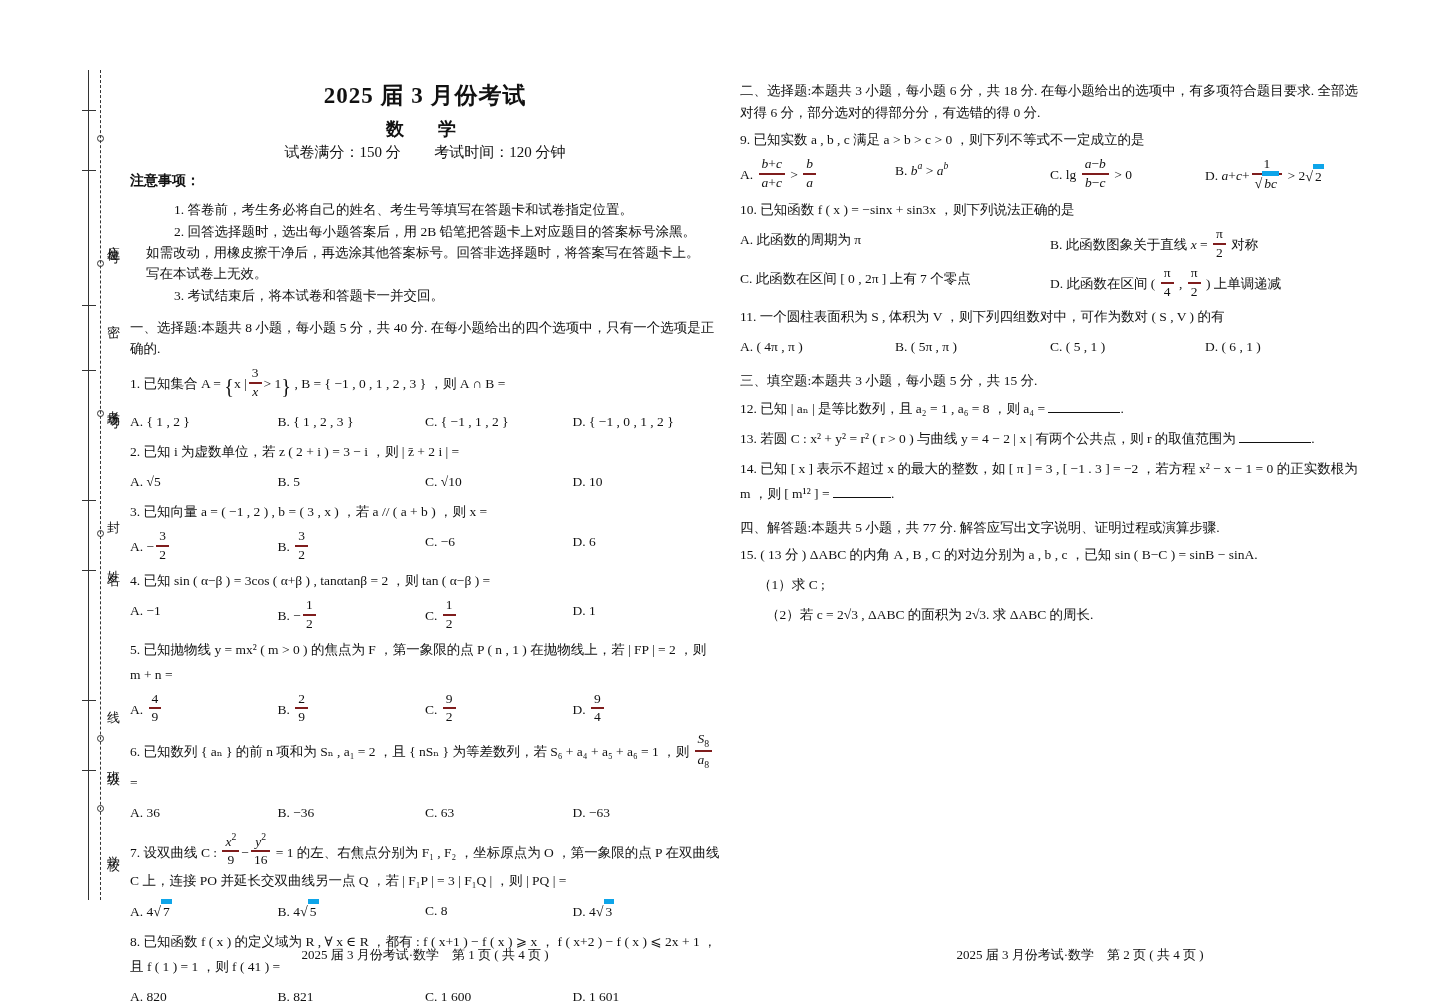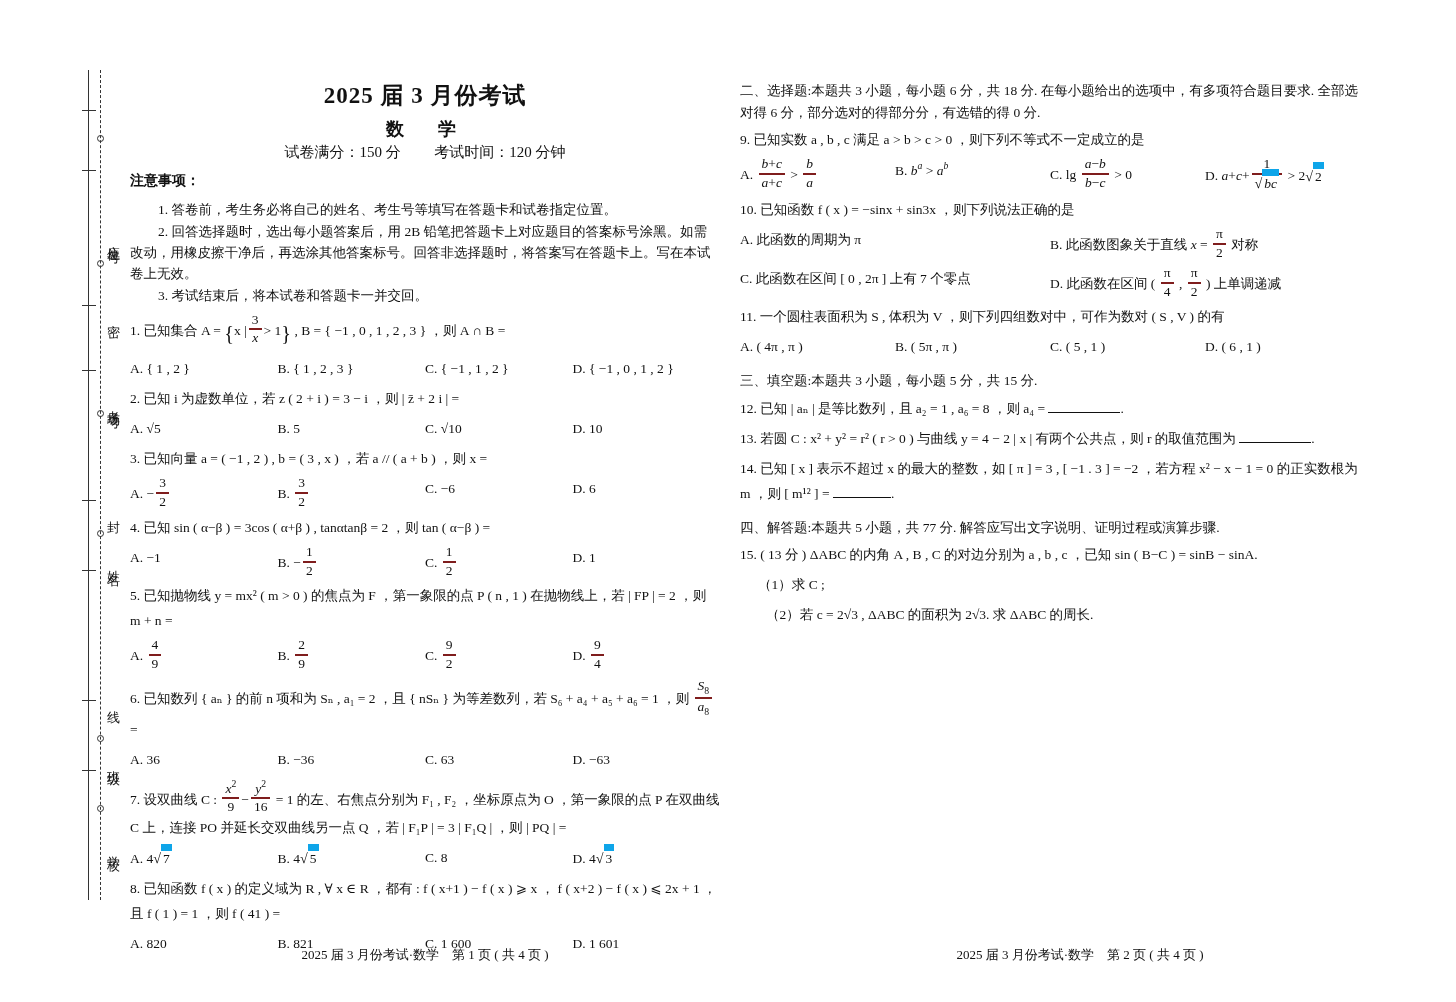--- a/index.html
+++ b/index.html
@@ -47,40 +47,40 @@
   h2.subject{
     font-size:18px;font-weight:bold;text-align:center;margin:4px 0 0 0;
     letter-spacing:8px;
   }
   .scoreline{
     text-align:center;font-size:15px;margin:2px 0 10px 0;
   }
   .scoreline span.gap{display:inline-block;width:26px;}
 
   .notice-title{font-size:14px;font-weight:bold;margin:6px 0 10px 0;}
-  .notice p{font-size:13.5px;margin:1px 0;line-height:1.55;text-indent:0;}
+  .notice p{font-size:13.5px;margin:1px 16px;line-height:1.55;text-indent:0;}
   .notice p.indent{text-indent:28px;}
 
   .sec-head{font-size:13.5px;margin:10px 0 4px 0;line-height:1.6;}
 
   .q{font-size:13.5px;line-height:1.85;margin:5px 0 0 0;}
   .opts{display:flex;font-size:13.5px;margin:3px 0 2px 0;line-height:2.0;}
   .opts > div{flex:0 0 25%;}
   .opts.w2 > div{flex:0 0 50%;}
 
   .blank{display:inline-block;border-bottom:1px solid #111;width:72px;height:0.95em;}
   .blank.short{width:58px;}
 
   
   .frac{display:inline-block;vertical-align:-0.55em;text-align:center;margin:0 2px;}
   .frac .num{display:block;border-bottom:2px solid #7f1d1d;padding:0 3px;line-height:1.25;}
   .frac .den{display:block;padding:0 3px;line-height:1.25;text-align:center;}
   .sqrt{display:inline-block;white-space:nowrap;}
   .sqrt .rad{font-size:1.05em;}
-  .sqrt .body{border-top:7px solid #0ea5e9;padding:0 2px;}
+  .sqrt .body{border-top:5px solid #0ea5e9;padding:0 2px;}
   sup{font-size:0.72em;}
   sub{font-size:0.72em;}
   i{font-family:"Liberation Serif",serif;}
 
   .footer{
     position:absolute;bottom:38px;font-size:13px;text-align:center;
   }
   .footer.left{left:130px;width:590px;}
   .footer.right{left:770px;width:620px;}
 
@@ -130,20 +130,21 @@
       <span>考试时间：120 分钟</span>
     </div>
 
     <div class="notice">
       <div class="notice-title">注意事项：</div>
       <p class="indent">1. 答卷前，考生务必将自己的姓名、考生号等填写在答题卡和试卷指定位置。</p>
       <p class="indent">2. 回答选择题时，选出每小题答案后，用 2B 铅笔把答题卡上对应题目的答案标号涂黑。如需改动，用橡皮擦干净后，再选涂其他答案标号。回答非选择题时，将答案写在答题卡上。写在本试卷上无效。</p>
       <p class="indent">3. 考试结束后，将本试卷和答题卡一并交回。</p>
     </div>
 
+    <div class="sec-head">一、选择题:本题共 8 小题，每小题 5 分，共 40 分. 在每小题给出的四个选项中，只有一个选项是正确的.</div>
 
     <div class="q">
       <span>1.</span>
       <span>已知集合 A =</span>
       <span class="big-brace">{</span><span>x |</span><span class="frac"><span class="num">3</span><span class="den"><i>x</i></span></span><span>&gt; 1</span><span class="big-brace">}</span>
       <span>, B = { −1 , 0 , 1 , 2 , 3 } ，则 A ∩ B =</span>
     </div>
     <div class="opts">
       <div>A. { 1 , 2 }</div>
       <div>B. { 1 , 2 , 3 }</div>

